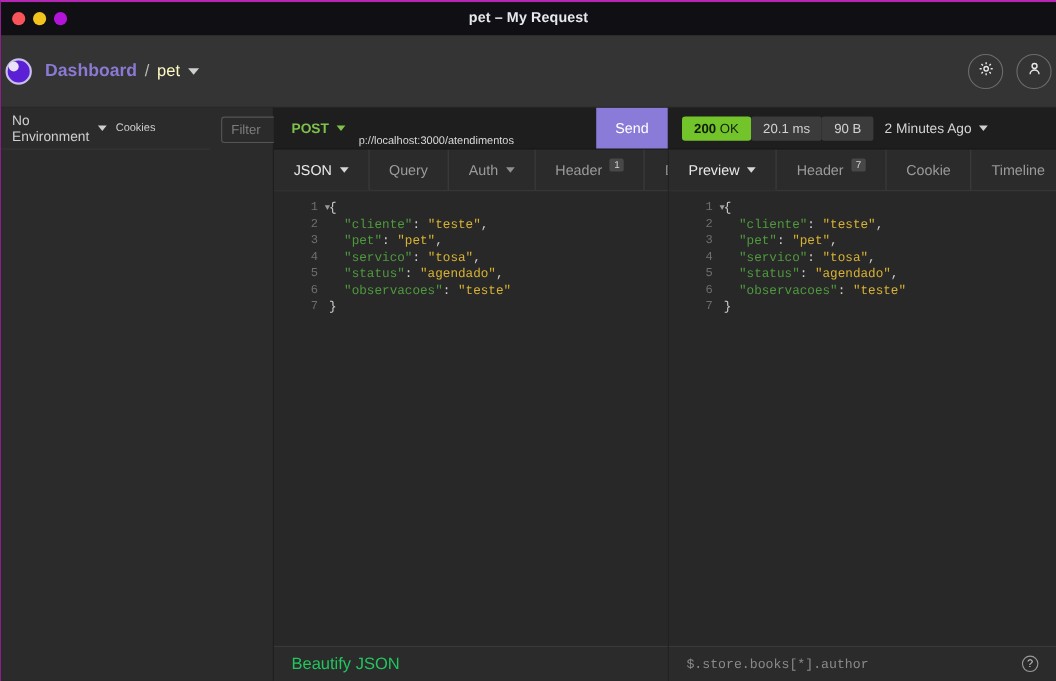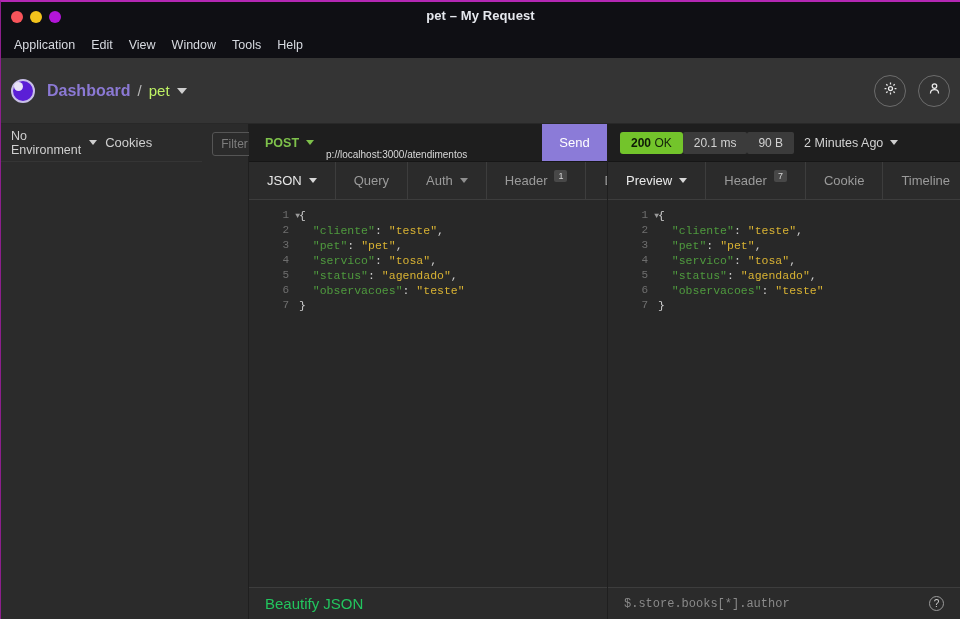--- a/index.html
+++ b/index.html
@@ -63,21 +63,21 @@
     cursor: default;
   }
 
   
   .header {
     height: 66px;
     background: #343434;
     border-bottom: 1px solid #282828;
     display: flex;
     align-items: center;
-    padding: 0 10px;
+    padding: 0 4px;
     flex: 0 0 auto;
   }
   .logo {
     width: 24px; height: 24px;
     border-radius: 50%;
     background: #5b1fd6;
     border: 2px solid #c8bfe8;
     position: relative;
     margin-right: 12px;
     flex: 0 0 auto;
@@ -90,21 +90,21 @@
     background: #e8e3f7;
     top: 1px; left: 1px;
   }
   .crumbs { display: flex; align-items: center; gap: 7px; }
   .crumb-dash {
     color: #8b79d4;
     font-size: 16px;
     font-weight: bold;
   }
   .crumb-sep { color: #b9b9b9; font-size: 15px; }
-  .crumb-cur { color: #bef264; font-size: 15px; }
+  .crumb-cur { color: #fef9c3; font-size: 15px; }
   .caret {
     width: 0; height: 0;
     border-left: 5px solid transparent;
     border-right: 5px solid transparent;
     border-top: 6px solid #cfcfcf;
     display: inline-block;
   }
   .caret.sm {
     border-left-width: 4px; border-right-width: 4px; border-top-width: 5px;
   }
@@ -142,21 +142,21 @@
   .env-row {
     height: 38px;
     display: flex;
     align-items: center;
     padding: 0 10px;
     gap: 8px;
     border-bottom: 1px solid #353535;
   }
   .env-name { color: #cfcfcf; font-size: 12.5px; }
   .cookies-lbl {
-    color: #cfcfcf; font-size: 13px;
+    color: #cfcfcf; font-size: 10px;
     margin-left: auto; margin-right: 40px;
     cursor: pointer;
   }
   .filter-row {
     height: 40px;
     display: flex;
     align-items: center;
     padding: 0 10px;
     gap: 10px;
   }
@@ -393,28 +393,20 @@
 
   <div class="titlebar">
     <div class="traffic">
       <div class="dot red"></div>
       <div class="dot yellow"></div>
       <div class="dot purple"></div>
     </div>
     <div class="wintitle">pet – My Request</div>
   </div>
 
-  <div class="menubar">
-    <div class="menuitem">Application</div>
-    <div class="menuitem">Edit</div>
-    <div class="menuitem">View</div>
-    <div class="menuitem">Window</div>
-    <div class="menuitem">Tools</div>
-    <div class="menuitem">Help</div>
-  </div>
 
   <div class="header">
     <div class="logo"></div>
     <div class="crumbs">
       <span class="crumb-dash">Dashboard</span>
       <span class="crumb-sep">/</span>
       <span class="crumb-cur">pet</span>
       <span class="caret"></span>
     </div>
     <div class="header-right">

